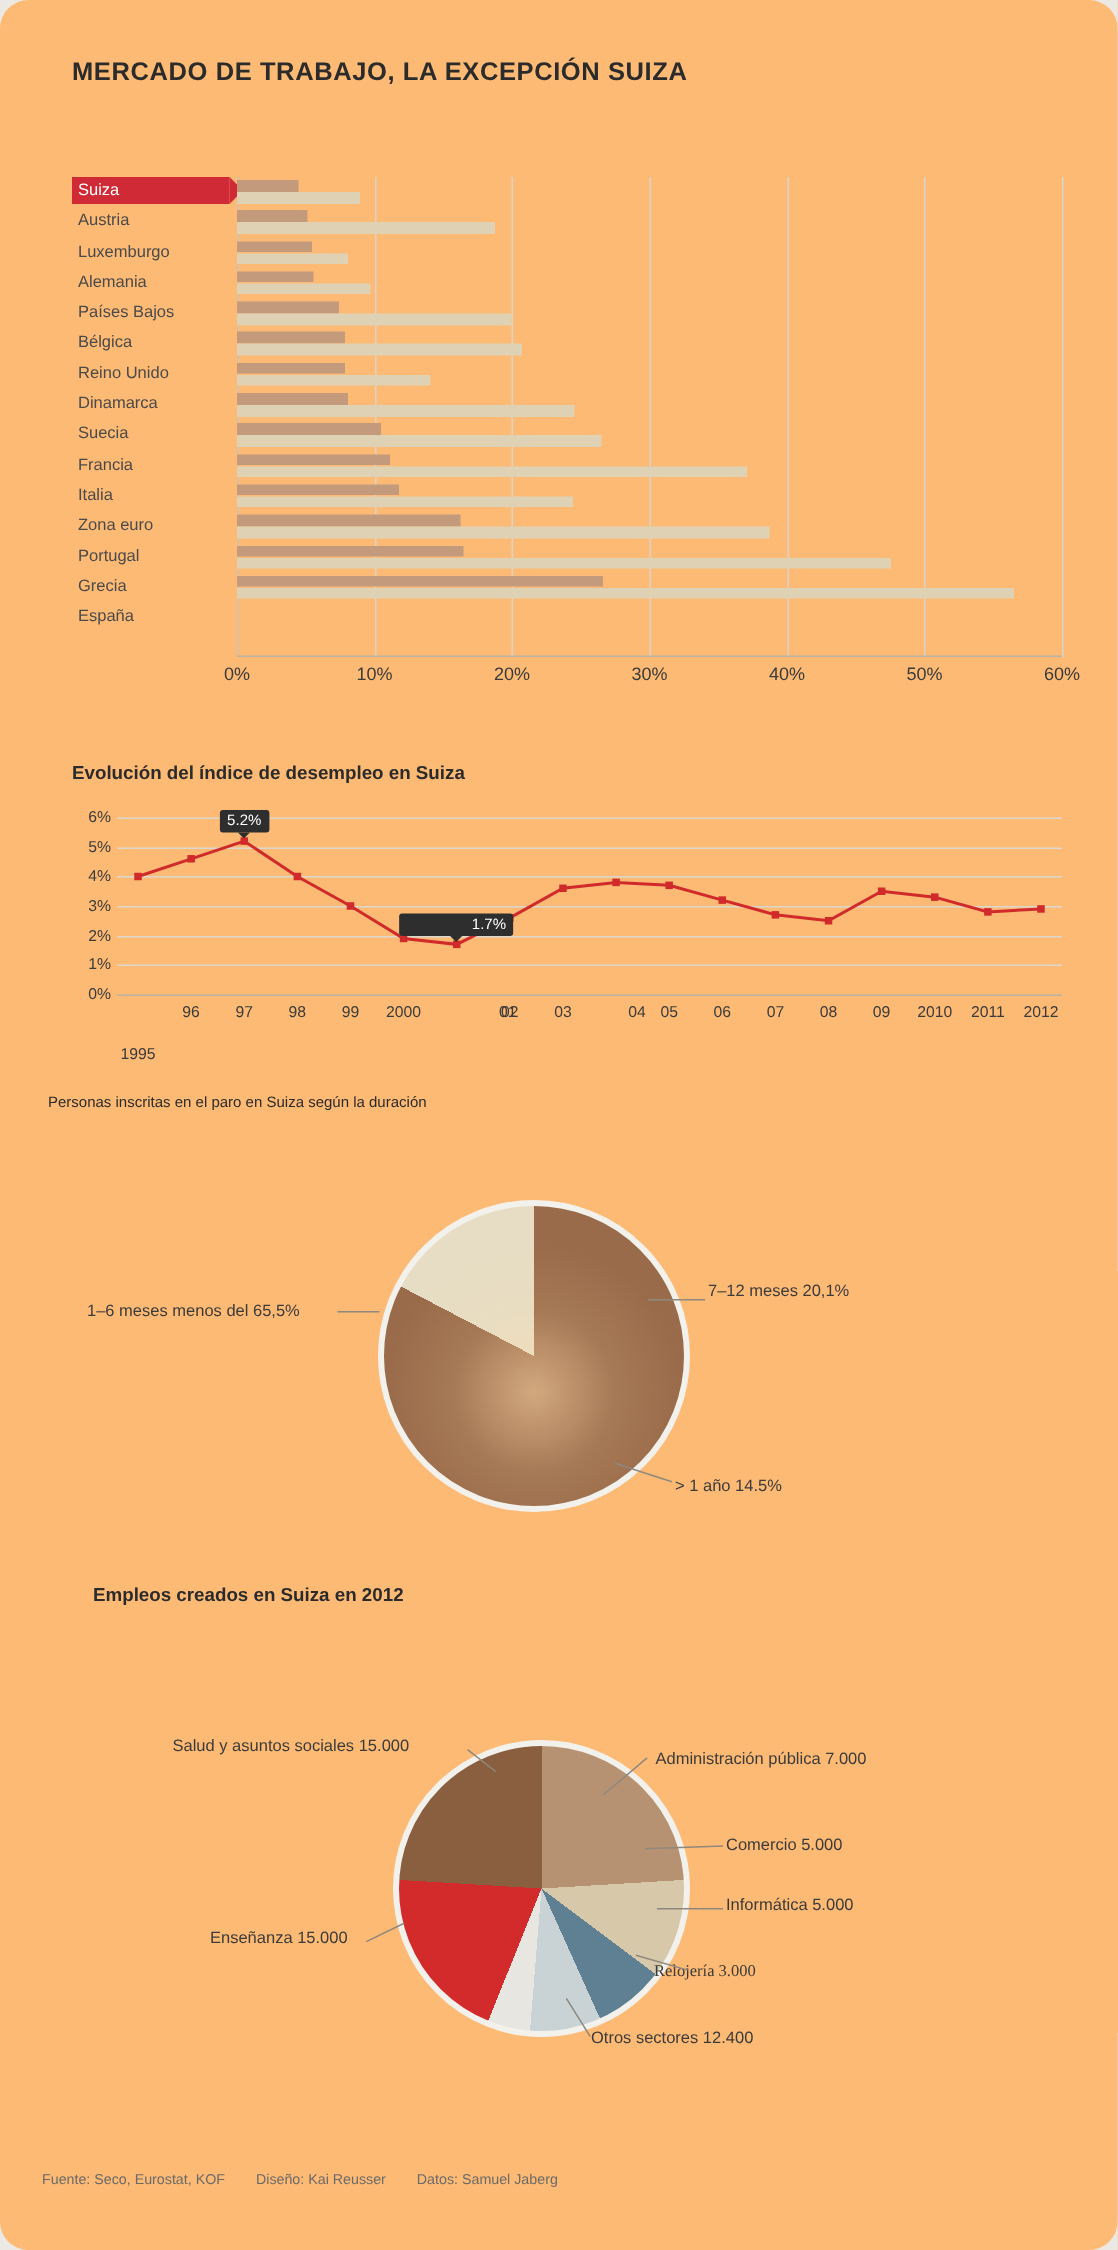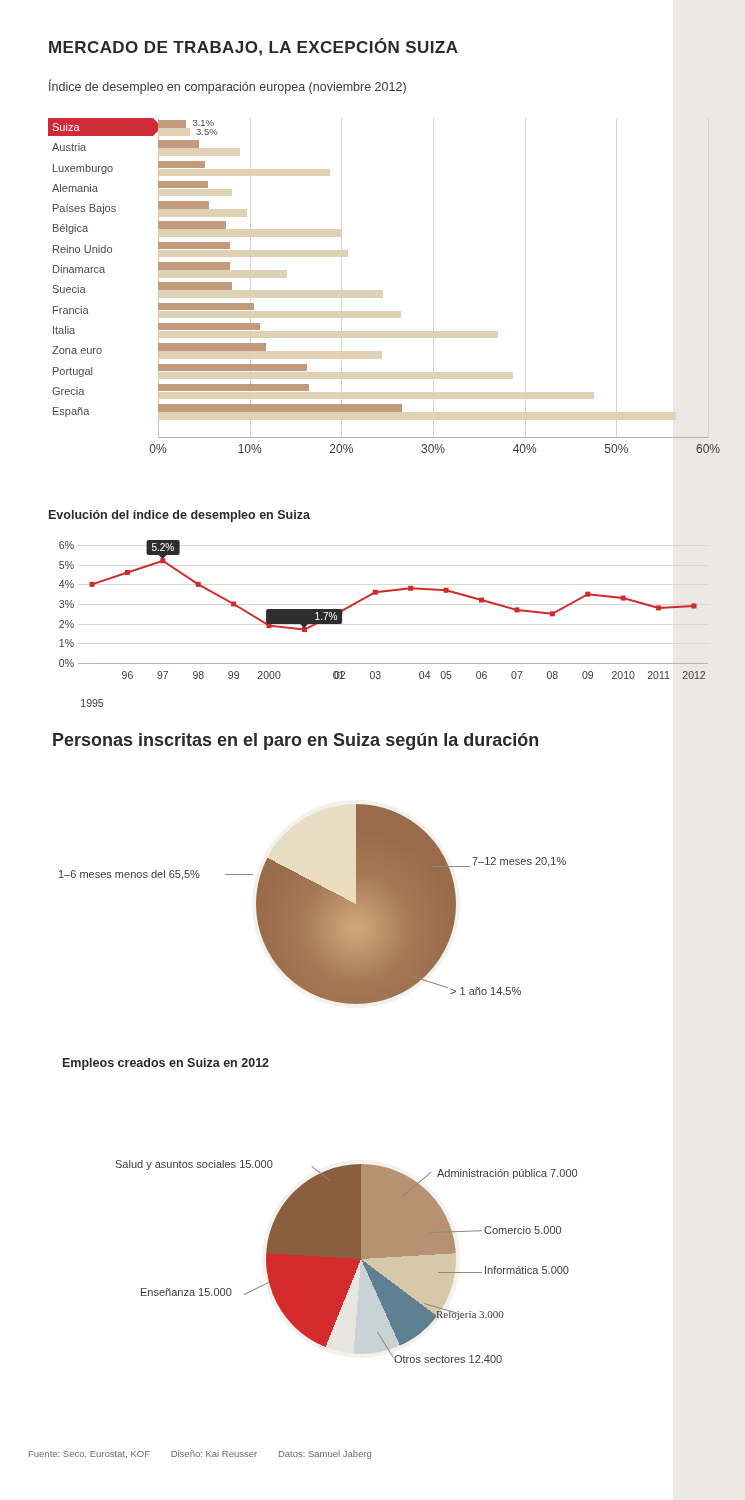--- a/index.html
+++ b/index.html
@@ -10,23 +10,24 @@
   body {
     width: 745px;
     height: 1500px;
     font-family: "Liberation Sans", sans-serif;
     color: #3b3b3b;
     position: relative;
     overflow: hidden;
   }
   .page {
     position: relative;
-    width: 673px;
+    width: 745px;
     height: 1500px;
-    background: #ffffff;
+    background: #fdba74;
+    border-radius: 19px;
   }
 
   
   .title {
     position: absolute;
     left: 48px;
     top: 38px;
     font-size: 17px;
     font-weight: bold;
     letter-spacing: 0.4px;
@@ -236,24 +237,24 @@
     bottom: -4px;
     width: 0; height: 0;
     border-left: 4px solid transparent;
     border-right: 4px solid transparent;
     border-top: 4px solid #2e2e2e;
   }
 
   
   .sec3-title {
     position: absolute;
-    left: 52px;
+    left: 32px;
     top: 730px;
-    font-size: 18px;
-    font-weight: bold;
+    font-size: 10px;
+    font-weight: normal;
     color: #2b2b2b;
   }
   .pie1-total {
     position: absolute;
     left: 0; right: 0;
     top: 772px;
     text-align: center;
     font-size: 13px;
     font-weight: bold;
     color: #2b2b2b;
@@ -324,21 +325,20 @@
     color: #6a6a6a;
   }
   .footer span { margin-right: 18px; }
 </style>
 </head>
 <body>
 
 <div class="page">
 
   <div class="title">MERCADO DE TRABAJO, LA EXCEPCIÓN SUIZA</div>
-  <div class="subtitle">Índice de desempleo en comparación europea (noviembre 2012)</div>
 
   <div class="bars-wrap">
     <div class="bars-labels" id="bars-labels">
         <div class="bar-row">
           <div class="bar-label highlight">Suiza</div>
           <div class="highlight-arrow"></div>
         </div>
         <div class="bar-row">
           <div class="bar-label">Austria</div>
         </div>
@@ -384,26 +384,20 @@
       </div>
     <div class="plot" id="bars-plot">
         <div class="gridline" style="left: 550px;"></div>
         <div class="gridline" style="left: 458.333px;"></div>
         <div class="gridline" style="left: 366.667px;"></div>
         <div class="gridline" style="left: 275px;"></div>
         <div class="gridline" style="left: 183.333px;"></div>
         <div class="gridline" style="left: 91.6667px;"></div>
         <div class="gridline zero" style="left: 0px;"></div>
       <div class="bars-rows" id="bars-rows">
-          <div class="bargroup">
-            <div class="bar b1" style="width: 28.4167px;"></div>
-            <div class="bar b2" style="width: 32.0833px;"></div>
-            <div class="bar-val" style="left: 34.4167px; top: -1px;">3.1%</div>
-            <div class="bar-val" style="left: 38.0833px; top: 8px;">3.5%</div>
-          </div>
           <div class="bargroup">
             <div class="bar b1" style="width: 41.25px;"></div>
             <div class="bar b2" style="width: 81.5833px;"></div>
           </div>
           <div class="bargroup">
             <div class="bar b1" style="width: 46.75px;"></div>
             <div class="bar b2" style="width: 172.333px;"></div>
           </div>
           <div class="bargroup">
             <div class="bar b1" style="width: 49.5px;"></div>

